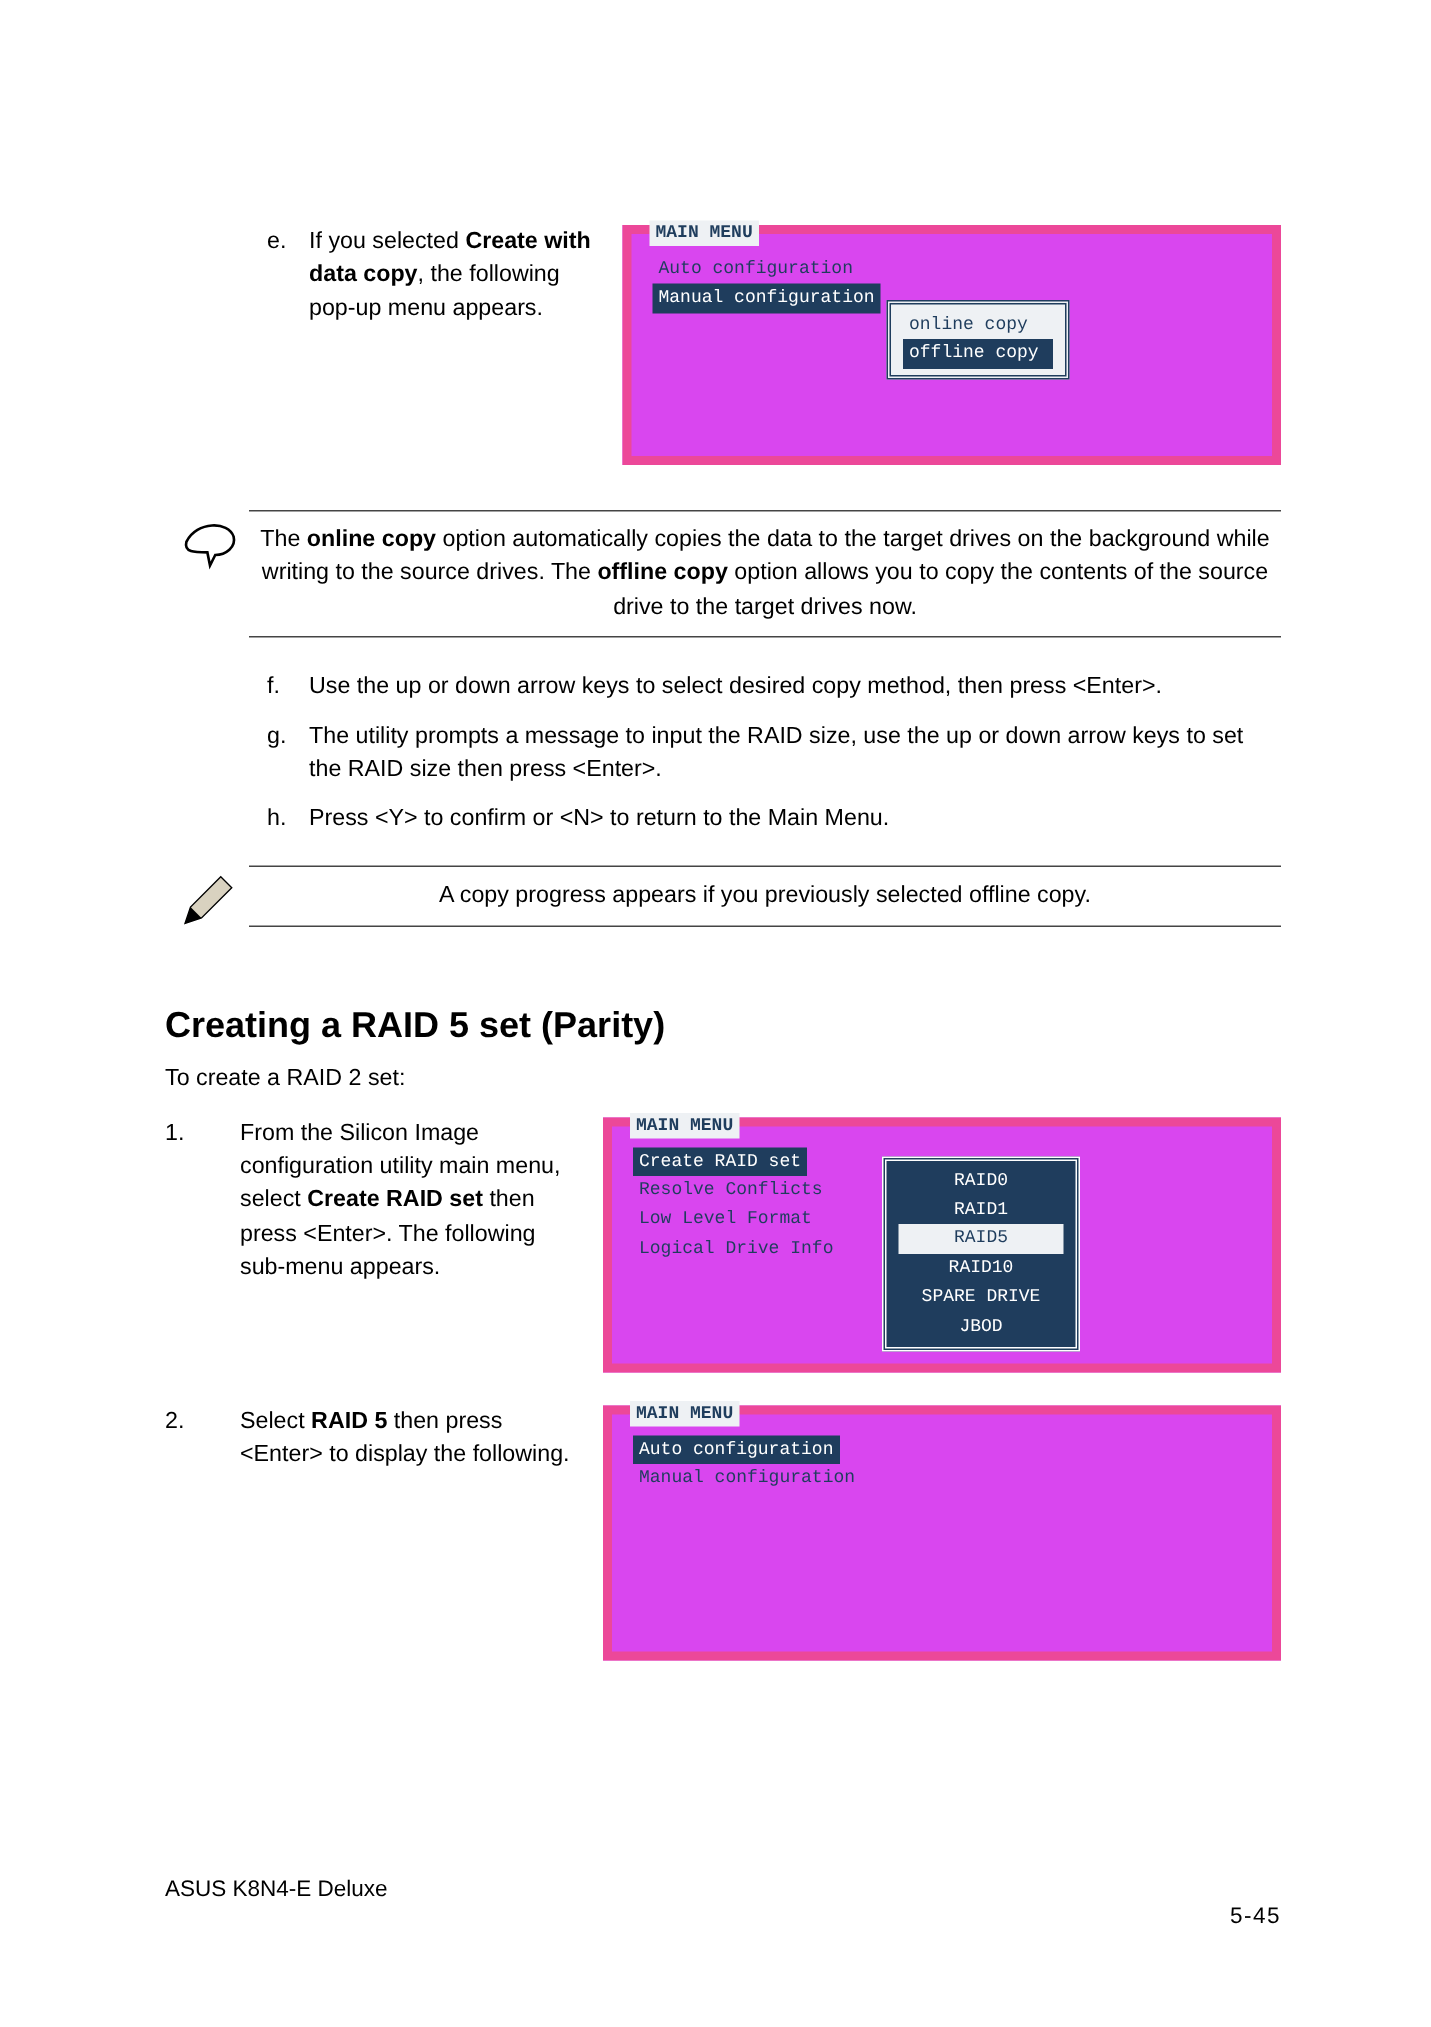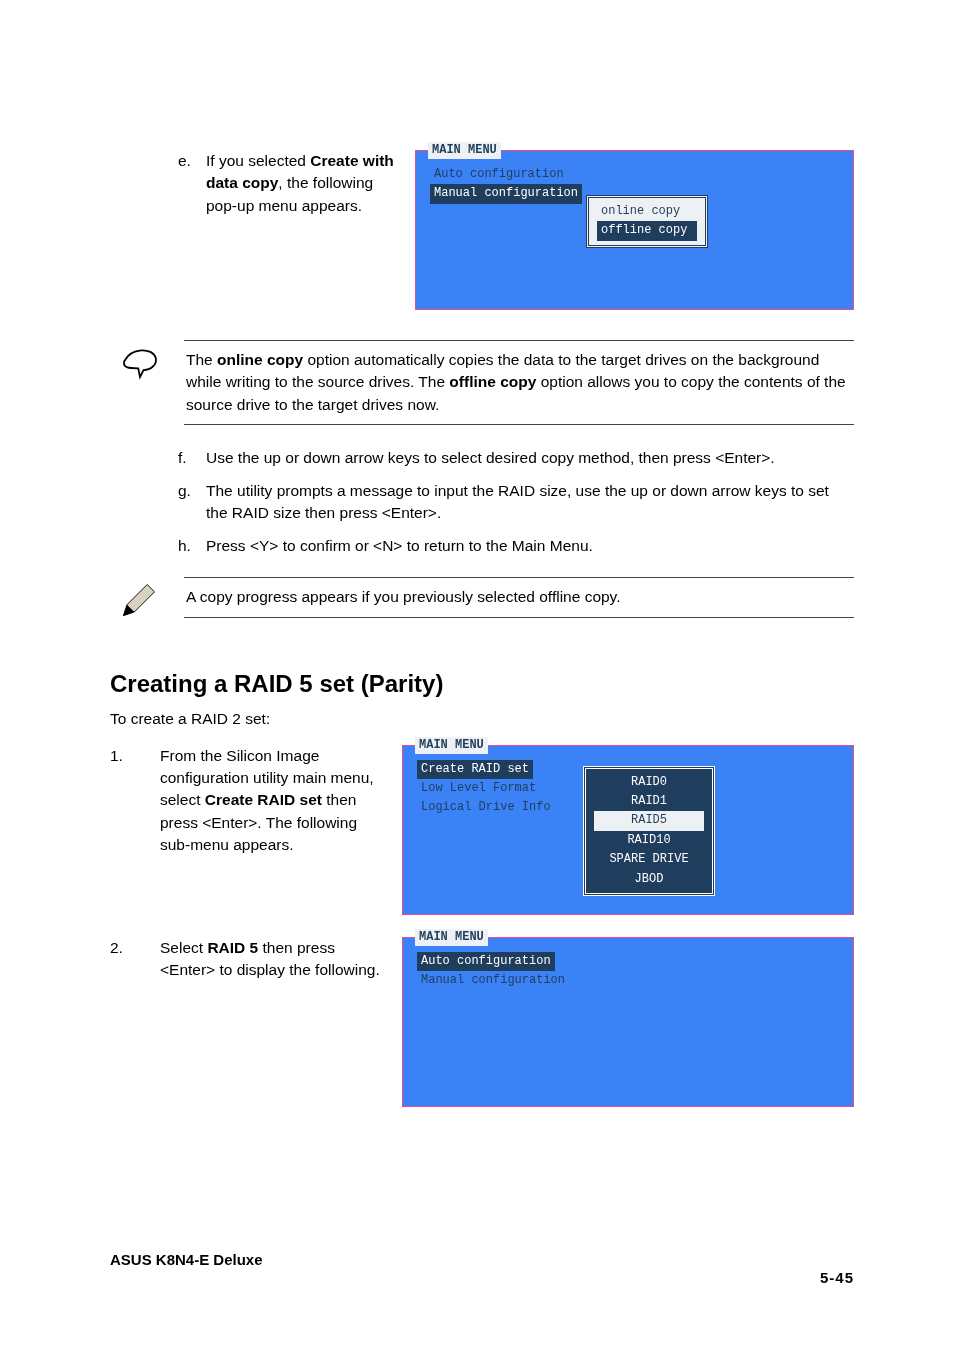--- a/index.html
+++ b/index.html
@@ -5,34 +5,34 @@
 body { margin:0; padding:0; background:#fff; font-family:Verdana,Geneva,sans-serif; color:#000; font-size:15.5px; line-height:1.45; }
 .page { width:954px; height:1351px; box-sizing:border-box; padding:150px 100px 0 110px; position:relative; }
 .row { display:flex; align-items:flex-start; }
 .step-letter { width:28px; flex:0 0 28px; }
 .step-num { width:50px; flex:0 0 50px; }
 .indent { margin-left:68px; }
 .bold { font-weight:700; font-family:Verdana,Geneva,sans-serif; }
 .heading { font-size:24px; font-weight:700; margin-top:44px; margin-bottom:6px; }
 
 
-.console { border:1px solid #ec4899; background:#3b82f6; box-sizing:border-box; position:relative; font-family:"Courier New",monospace; font-size:12px; color:#1f3d5d; }
+.console { border:6px solid #ec4899; background:#d946ef; box-sizing:border-box; position:relative; font-family:"Courier New",monospace; font-size:12px; color:#1f3d5d; }
 .console-title { position:absolute; top:-9px; left:12px; background:#eef1f4; padding:0 4px; font-family:"Courier New",monospace; font-size:12px; font-weight:700; color:#1f3d5d; }
 .console-body { padding:14px 14px 12px 14px; }
 .mitem { padding:1px 4px; display:inline-block; }
 .sel { background:#1f3d5d; color:#fff; }
 .popup { border:3px double #1f3d5d; background:#eef1f4; padding:4px 8px; position:absolute; text-align:center; }
 .popup .mitem { display:block; }
 
 
-.note-wrap { display:flex; align-items:flex-start; gap:18px; margin-top:30px; margin-left:6px; }
+.note-wrap { display:flex; align-items:flex-start; margin-top:30px; margin-left:6px;text-align:center; }
 .icon-col { width:50px; flex:0 0 50px; padding-top:2px; }
 .note-text { border-top:1px solid #444; border-bottom:1px solid #444; padding:8px 2px; flex:1; }
 
-.footer { position:absolute; bottom:62px; left:110px; right:100px; display:flex; justify-content:space-between; font-weight:700; font-size:15px; }
+.footer { position:absolute; bottom:62px; left:110px; right:100px; display:flex; justify-content:space-between; font-weight:400; font-size:15px; }
 .footer .pn { letter-spacing:1px;margin-top:18px; }
 
 svg { display:block; }
 </style>
 </head>
 <body>
 
 <div class="page">
 
   <div class="row indent">
@@ -95,20 +95,21 @@
   <div class="row" style="margin-top:14px">
     <div class="step-num">1.</div>
     <div style="width:228px">
       <span>From the Silicon Image configuration utility main menu, select </span><span class="bold">Create RAID set</span><span> then press &lt;Enter&gt;. The following sub-menu appears.</span>
     </div>
     <div style="flex:1; margin-left:14px">
       <div class="console" style="height:170px">
         <div class="console-title">MAIN MENU</div>
         <div class="console-body">
           <div><span class="mitem sel">Create RAID set</span></div>
+          <div><span class="mitem">Resolve Conflicts</span></div>
           <div><span class="mitem">Low Level Format</span></div>
           <div><span class="mitem">Logical Drive Info</span></div>
         </div>
         <div class="popup" style="top:20px; left:180px; width:110px; background:#1f3d5d; color:#fff; border-color:#fff">
           <span class="mitem">RAID0</span>
           <span class="mitem">RAID1</span>
           <span class="mitem" style="background:#eef1f4; color:#1f3d5d">RAID5</span>
           <span class="mitem">RAID10</span>
           <span class="mitem">SPARE DRIVE</span>
           <span class="mitem">JBOD</span>

